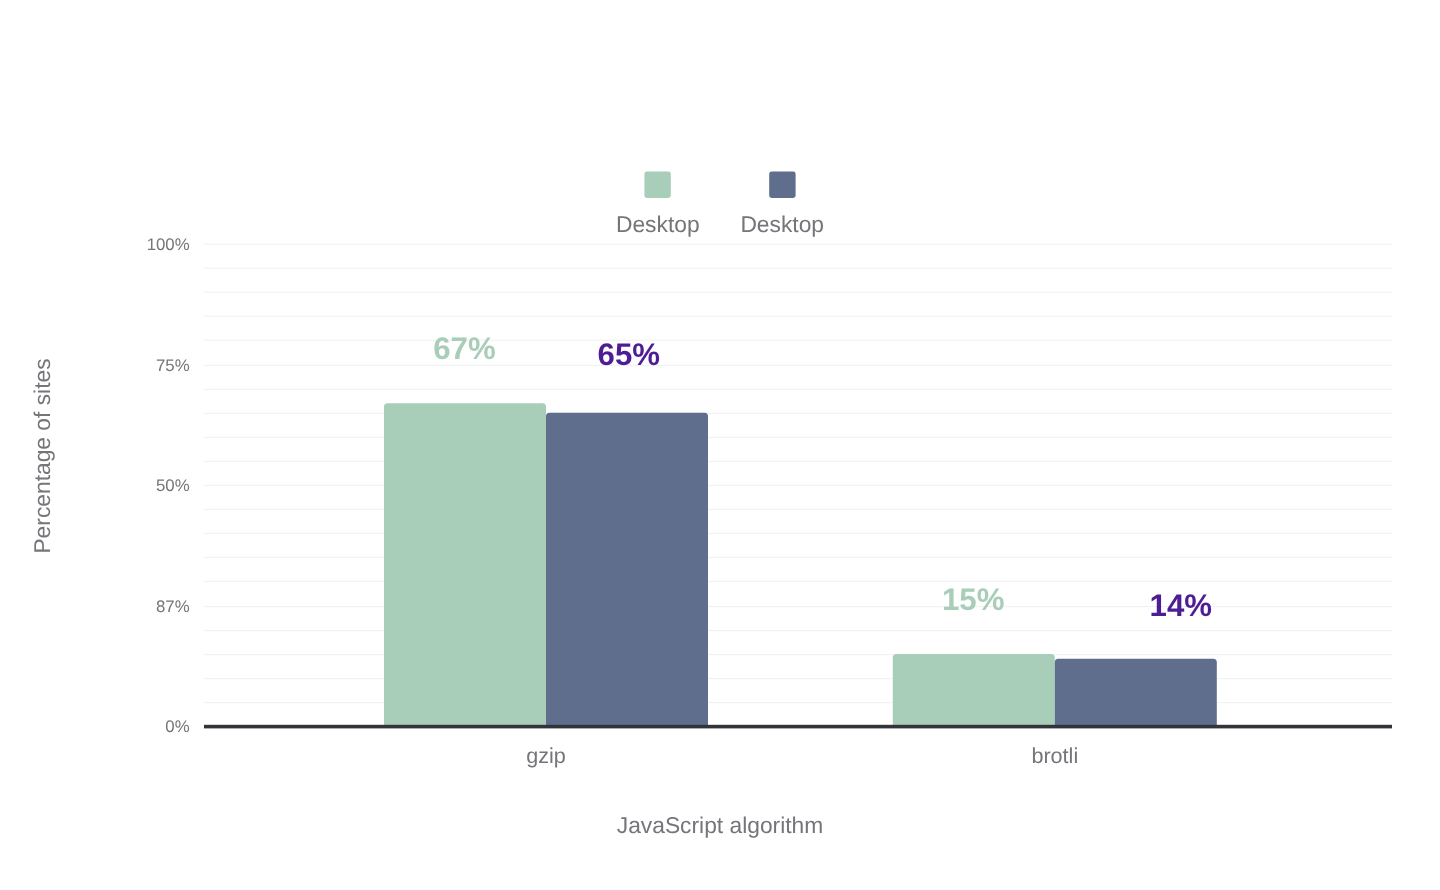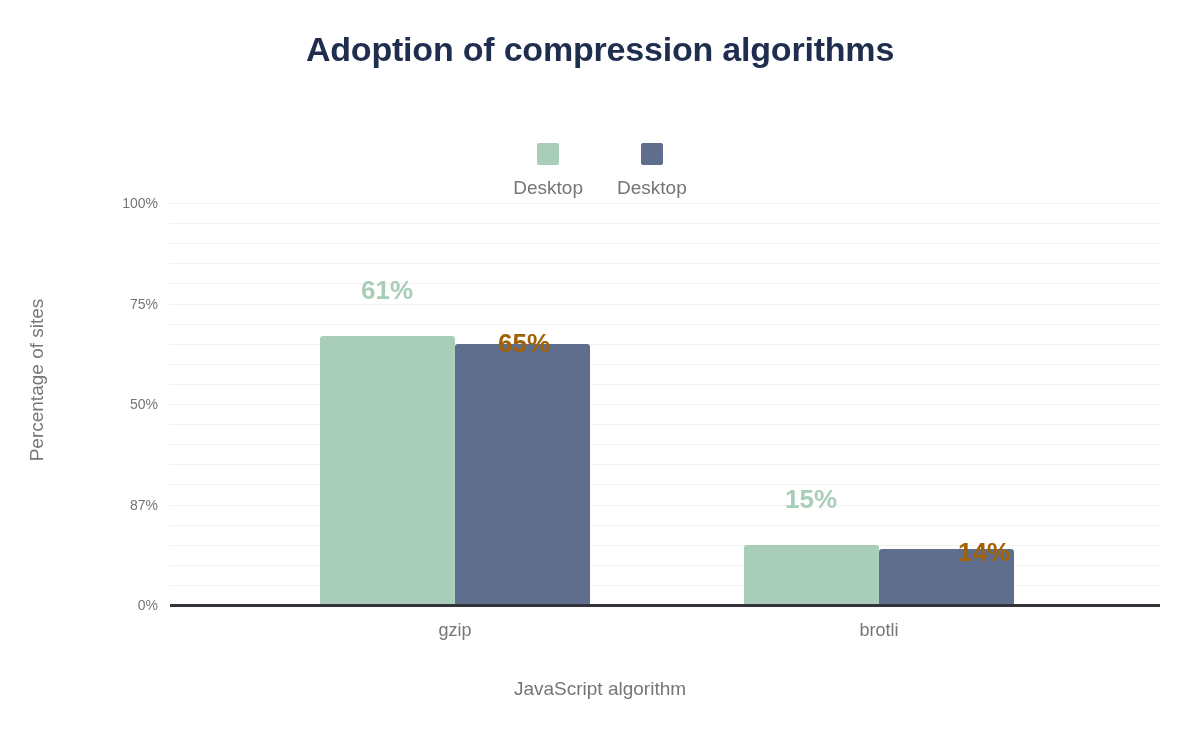--- a/index.html
+++ b/index.html
@@ -114,21 +114,21 @@
 
   .bar-label {
     position: absolute;
     font-size: 26px;
     font-weight: bold;
     text-align: center;
     transform: translateX(-50%);
     white-space: nowrap;
   }
   .bar-label.desktop { color: #a8cdb8; }
-  .bar-label.mobile  { color: #a16207; margin-top: 48px; }
+  .bar-label.mobile  { color: #4c1d95; }
 
   
   .xtick-label {
     position: absolute;
     top: 620px;
     font-size: 18px;
     color: #75757a;
     text-align: center;
     transform: translateX(-50%);
     white-space: nowrap;
@@ -154,21 +154,20 @@
     color: #75757a;
     transform: rotate(-90deg);
     transform-origin: center center;
   }
 </style>
 </head>
 <body>
 
 <div class="chart-root">
 
-  <div class="chart-title">Adoption of compression algorithms</div>
 
   <div class="legend">
     <div class="legend-item">
       <span class="legend-swatch" style="background:#a8cdb8"></span>
       <span class="legend-label">Desktop</span>
     </div>
     <div class="legend-item">
       <span class="legend-swatch" style="background:#5f6e8c"></span>
       <span class="legend-label">Desktop</span>
     </div>
@@ -204,21 +203,21 @@
     <div class="gridline" style="top:361.8px"></div>
     <div class="gridline" style="top:381.9px"></div>
 
     <div class="bar desktop" style="left:150px; width:135px; height:269.3px;"></div>
     <div class="bar mobile" style="left:285px; width:135px; height:261.3px;"></div>
 
     <div class="bar desktop" style="left:574px; width:135px; height:60.3px;"></div>
     <div class="bar mobile" style="left:709px; width:135px; height:56.3px;"></div>
   </div>
 
-  <div class="bar-label desktop" style="left:387px; top:275px">61%</div>
+  <div class="bar-label desktop" style="left:387px; top:275px">67%</div>
   <div class="bar-label mobile" style="left:524px; top:280px">65%</div>
   <div class="bar-label desktop" style="left:811px; top:484px">15%</div>
   <div class="bar-label mobile" style="left:984px; top:489px">14%</div>
 
   <div class="axis-baseline"></div>
 
   <div class="xtick-label" style="left:455px">gzip</div>
   <div class="xtick-label" style="left:879px">brotli</div>
 
   <div class="xaxis-title">JavaScript algorithm</div>

